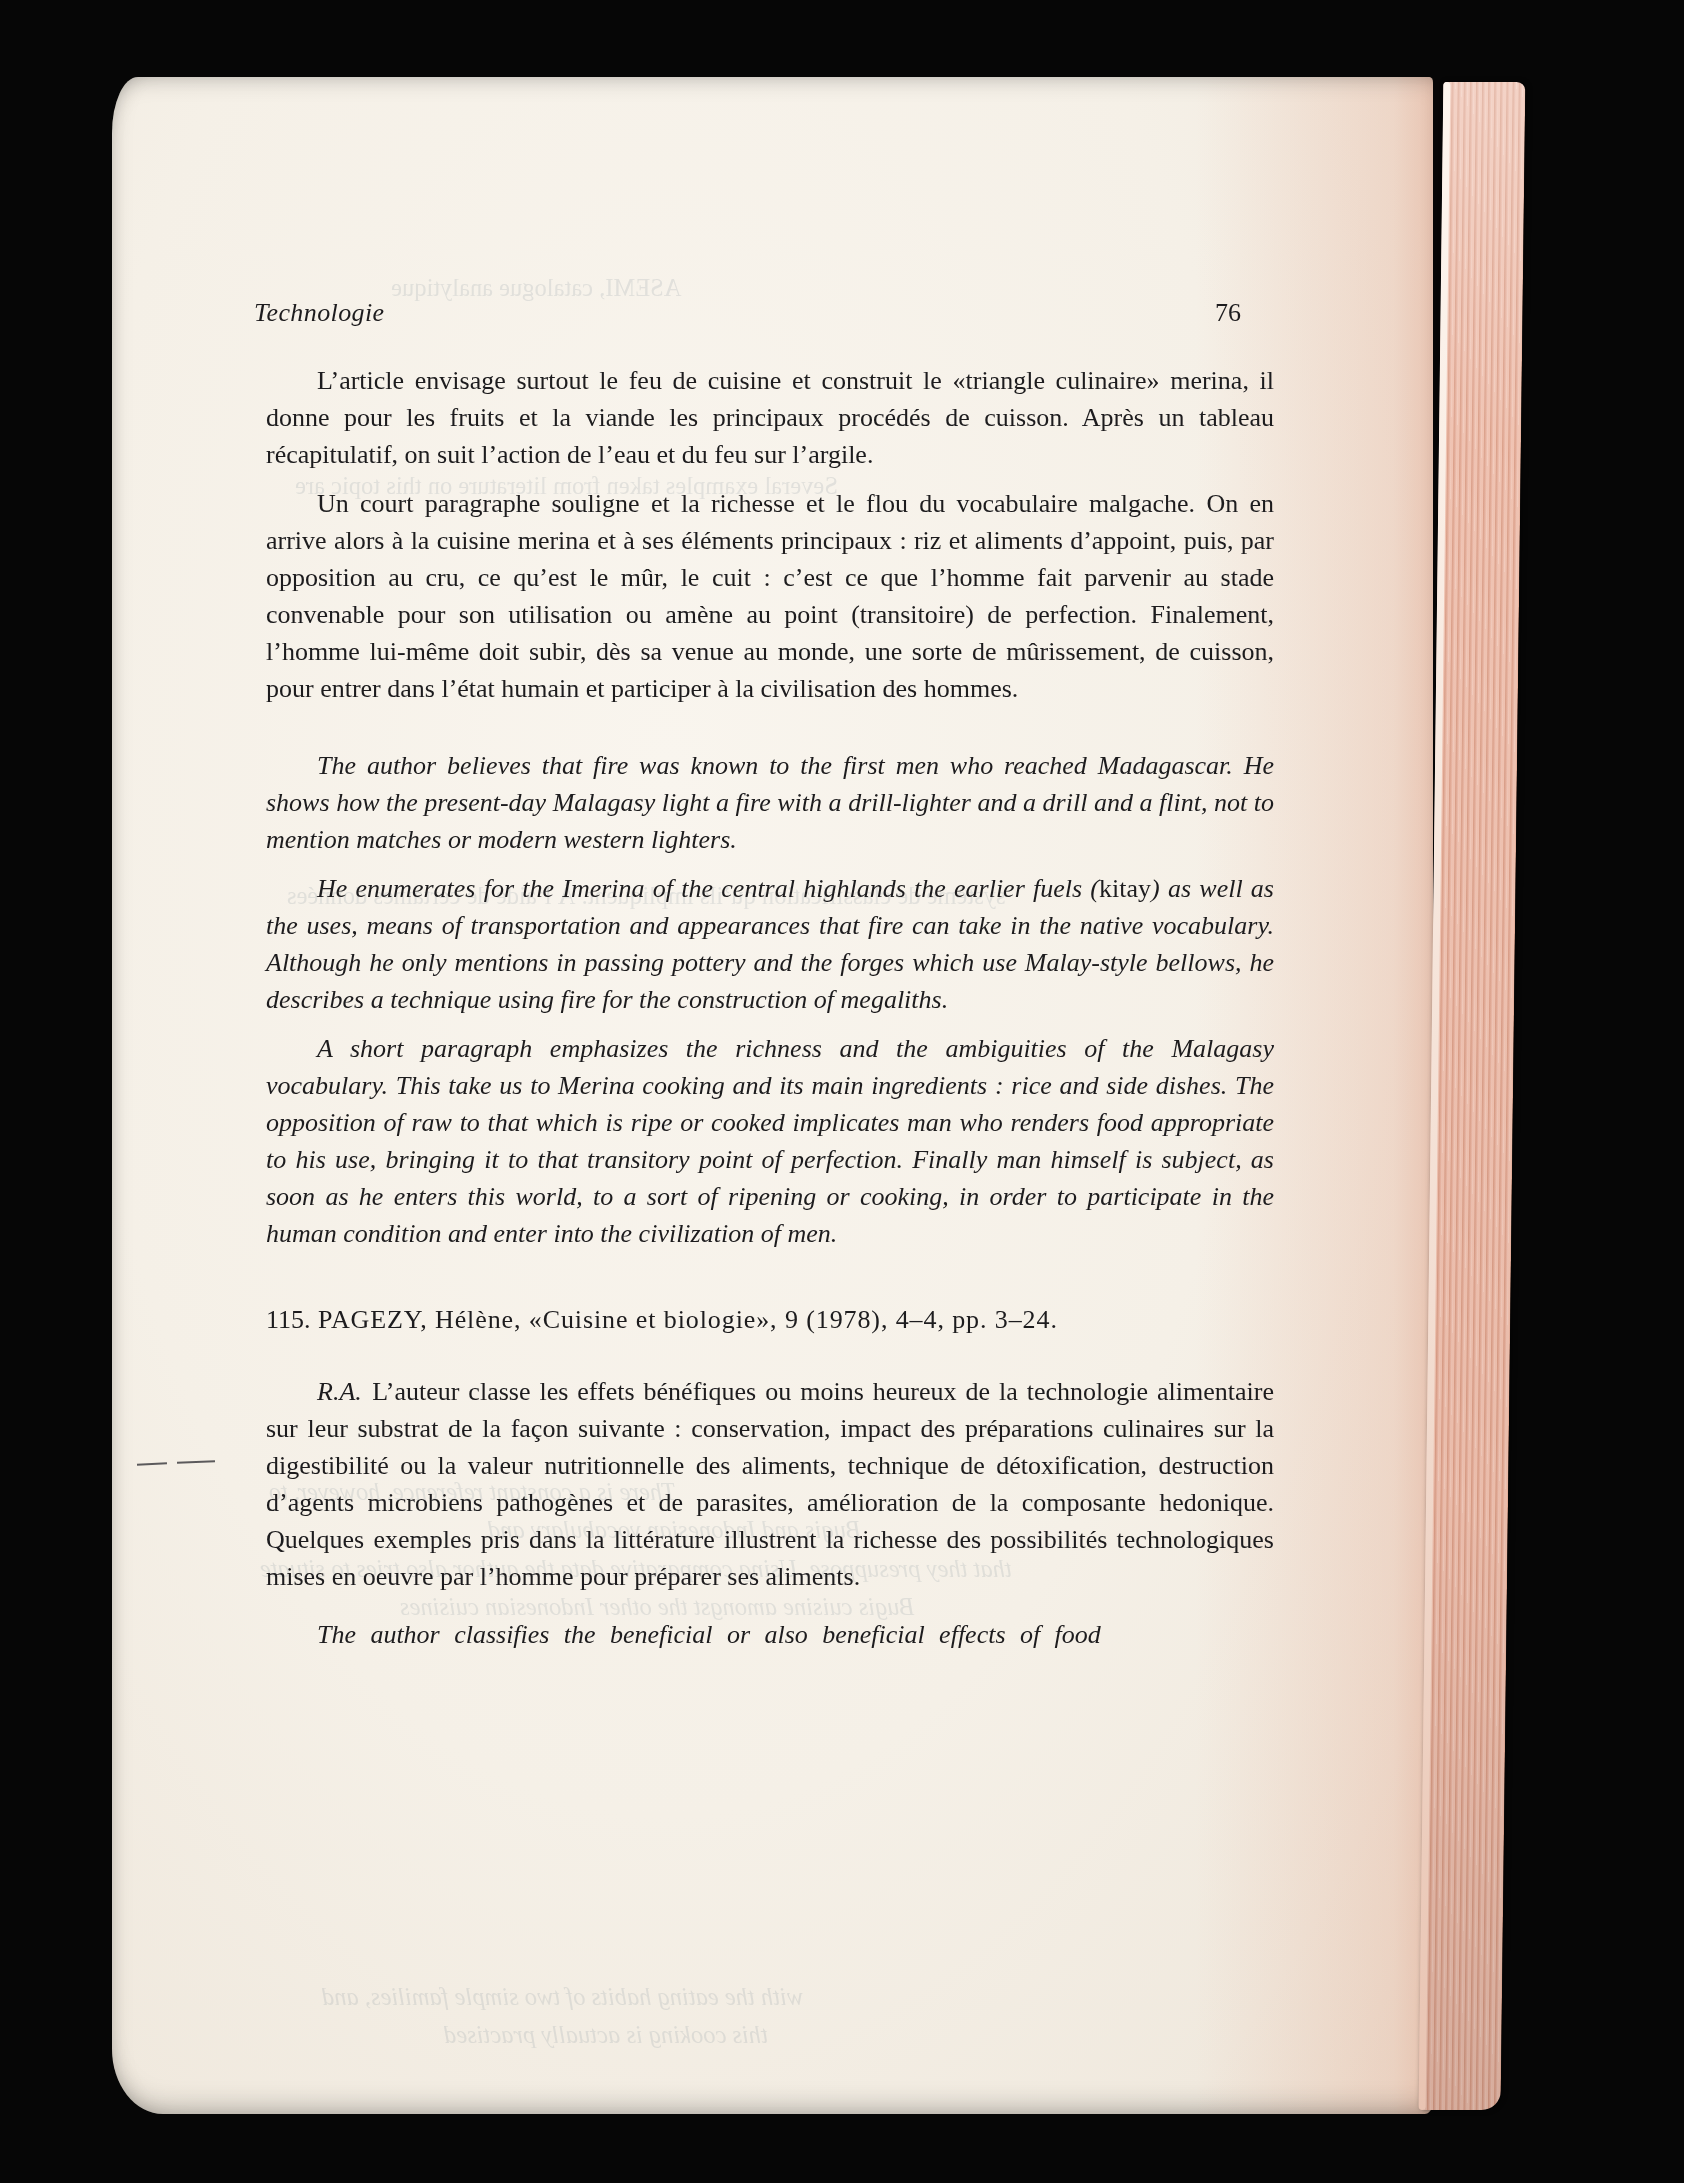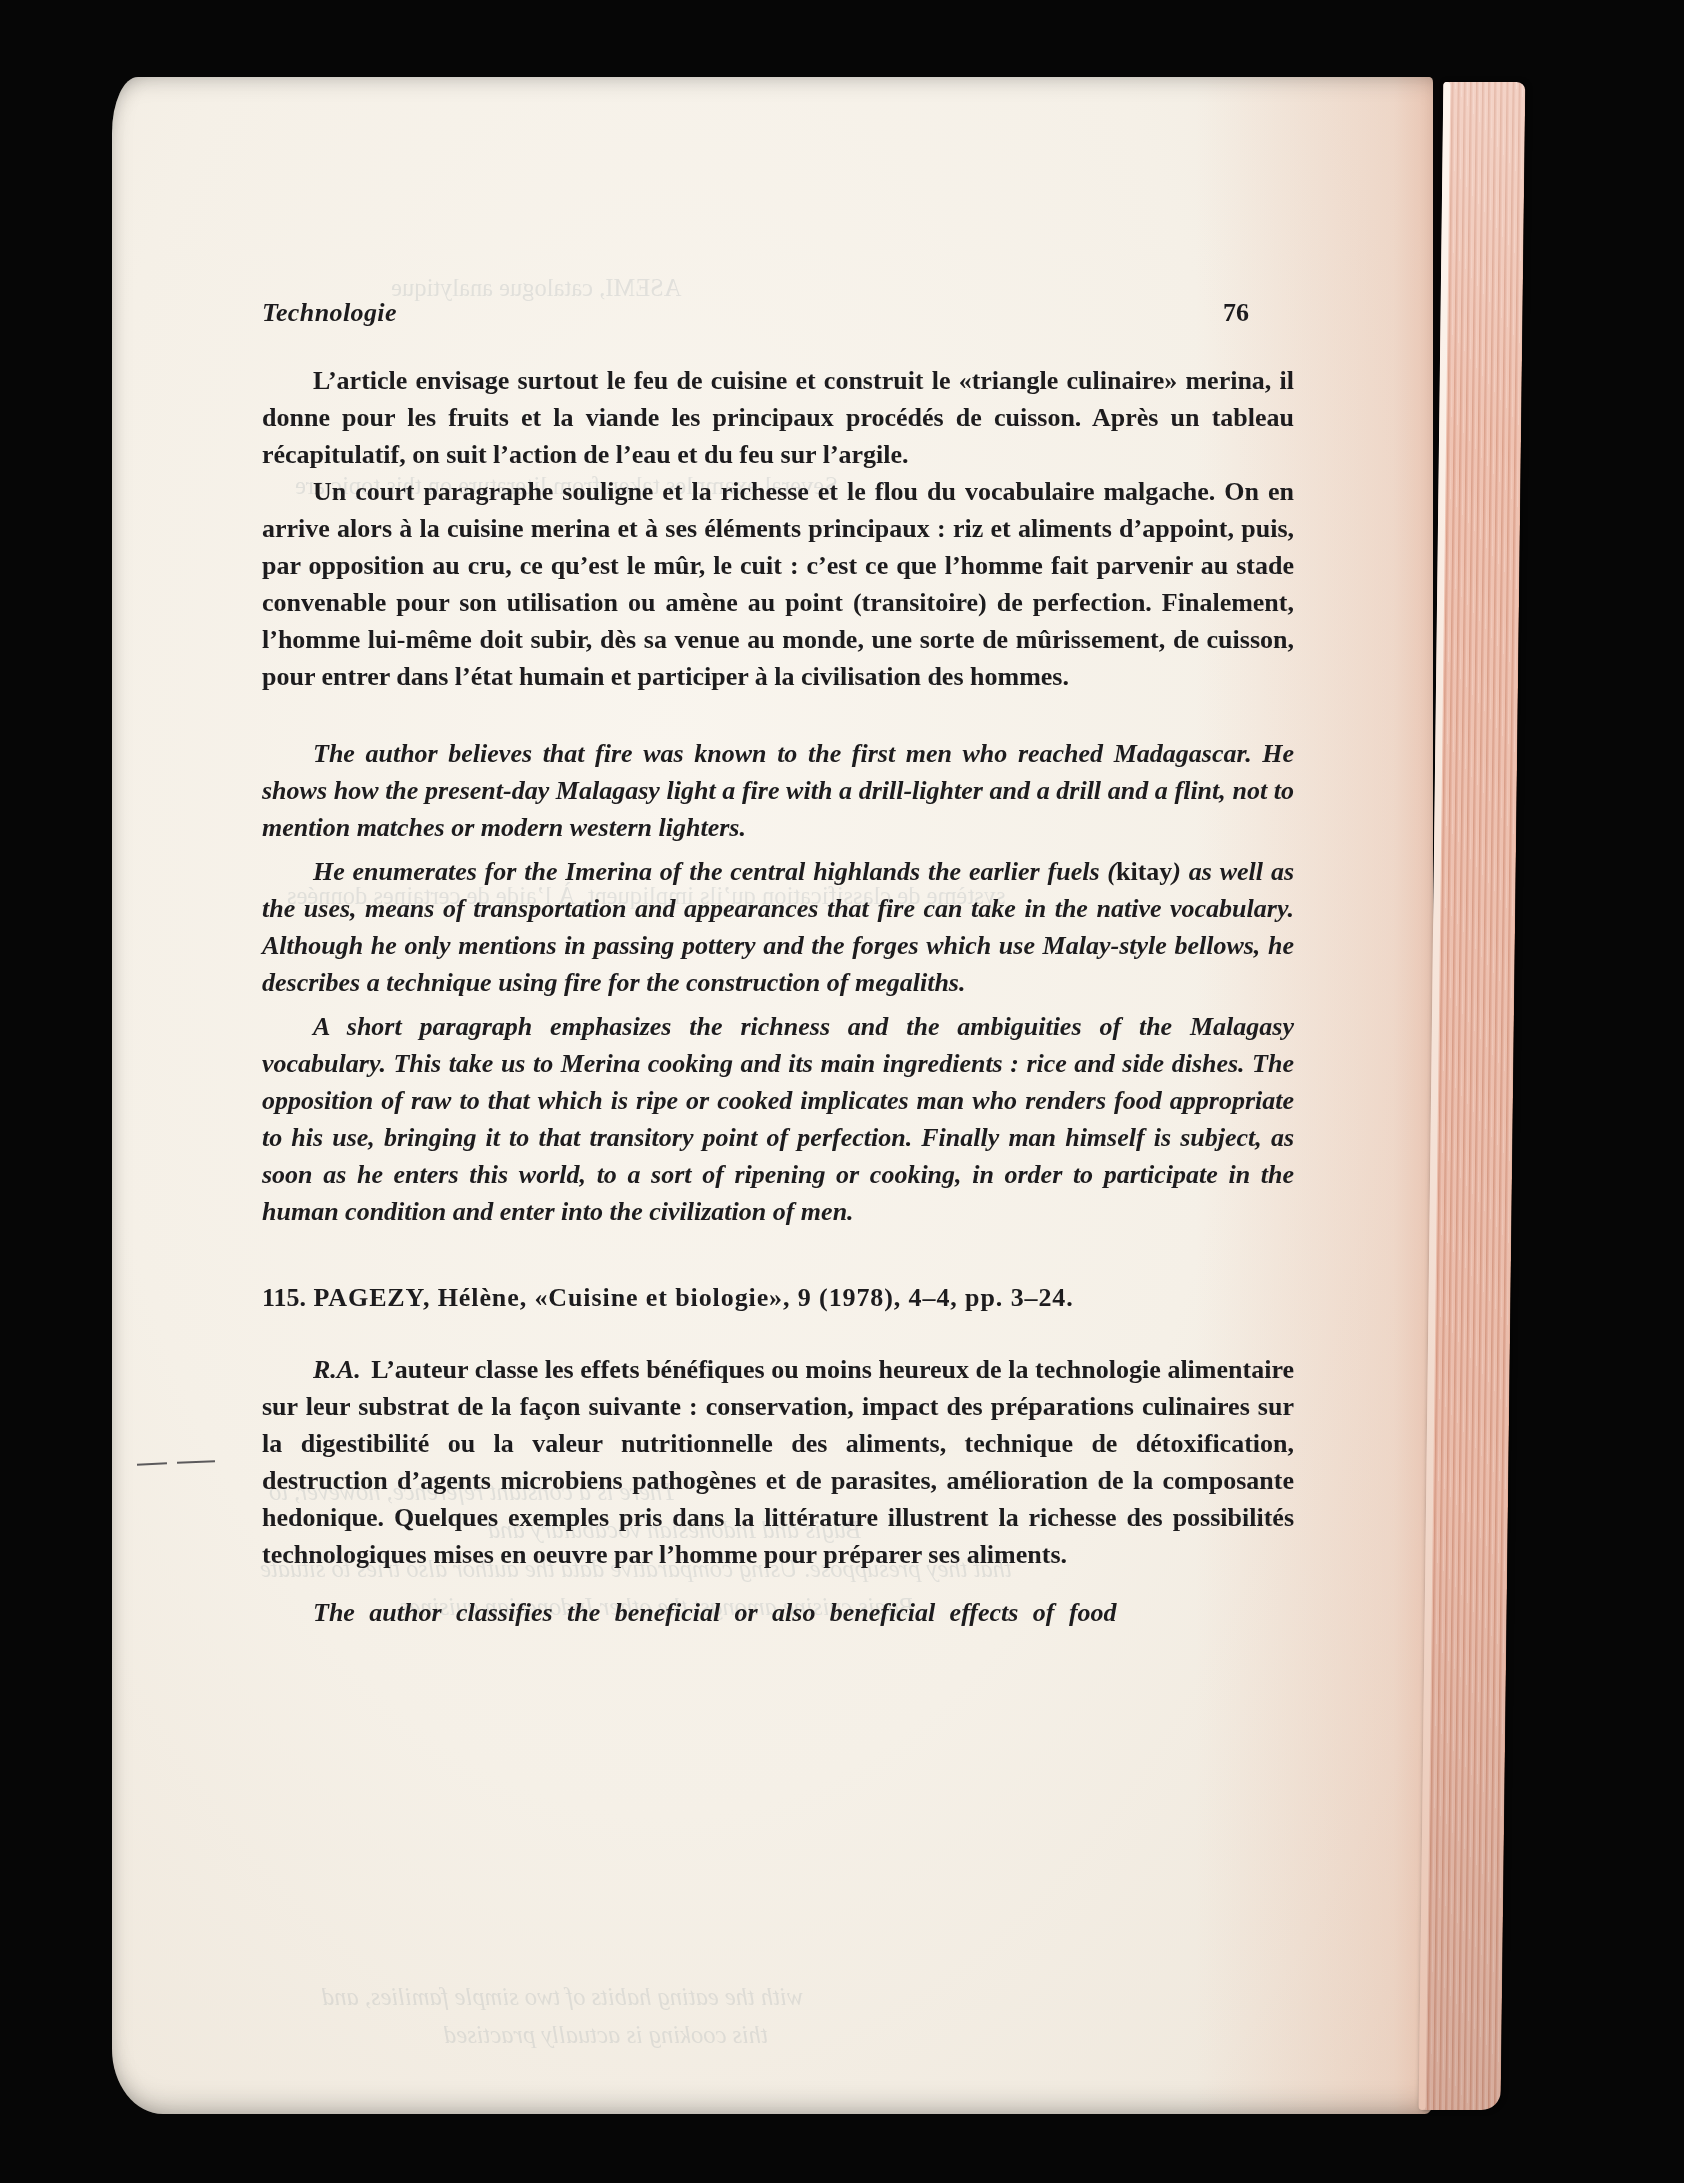--- a/index.html
+++ b/index.html
@@ -18,27 +18,27 @@
   .fore-edge{position:absolute;left:1431px;top:82px;width:82px;height:2028px;
         transform:skewX(-0.7deg);
         background:
           linear-gradient(to bottom, rgba(255,255,255,0.30) 0%, rgba(255,255,255,0.05) 18%, rgba(0,0,0,0.02) 70%, rgba(0,0,0,0.10) 100%),
           repeating-linear-gradient(to right, #efc0ae 0px, #efc0ae 1.7px, #d99c85 2.6px, #e8b3a0 4.4px, #f2cabb 6.1px);
         border-radius:3.5px 8.7px 19px 5.2px;
         box-shadow: 1.7px 0 5.2px rgba(0,0,0,0.5);}
   .fore-edge-highlight{position:absolute;left:0;top:0;width:7px;height:100%;
         background:linear-gradient(to bottom,#fdf6ef,#f3ded2 60%,#e9c4b2);border-radius:3.5px;}
   
-  .text-col{position:absolute;left:150px;top:217px;width:1032px;color:#1d1c1e;
-        font-size:26px;line-height:37px;text-align:justify;font-weight:bold;}
+  .text-col{position:absolute;left:142px;top:217px;width:1032px;color:#1d1c1e;
+        font-size:26px;line-height:37px;text-align:justify;}
   .page-header{display:flex;justify-content:space-between;align-items:baseline;
         font-size:26px;}
   .section-title{font-style:italic;letter-spacing:0.4px;}
   .page-number{font-style:normal;padding-right:45px;}
-  p{margin:0;text-indent:51px;}
+  p{margin:12px;text-indent:51px;}
   .gap-section{margin-top:40px;}
   .gap-small{margin-top:7px;}
   .first-para{margin-top:31px;}
   .abstract-en{font-style:italic;}
   .roman{font-style:normal;}
   .entry-heading{margin-top:49px;text-indent:0;}
   .entry-heading .author-caps{letter-spacing:0.9px;}
   .ra-para{margin-top:35px;}
   .ra-label{font-style:italic;margin-right:10.5px;}
   .last-en{margin-top:21px;word-spacing:7.9px;}

